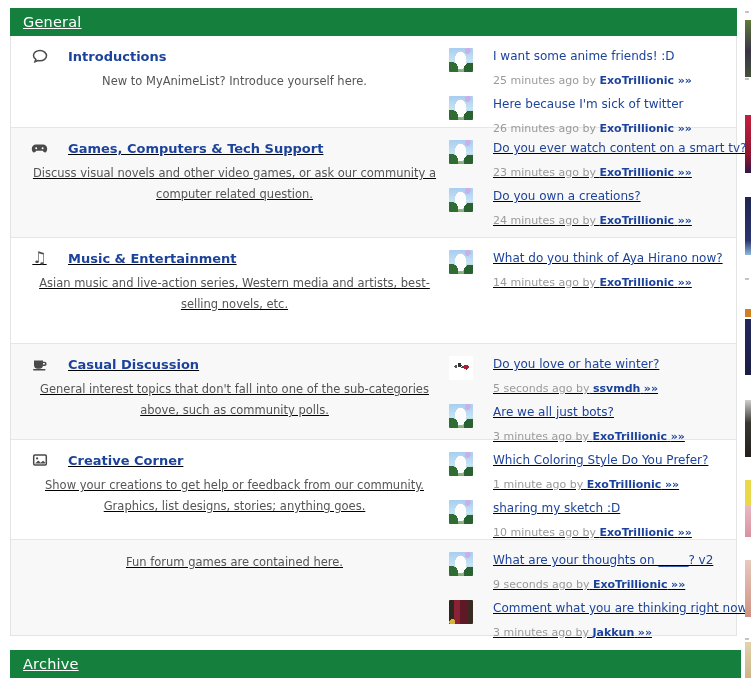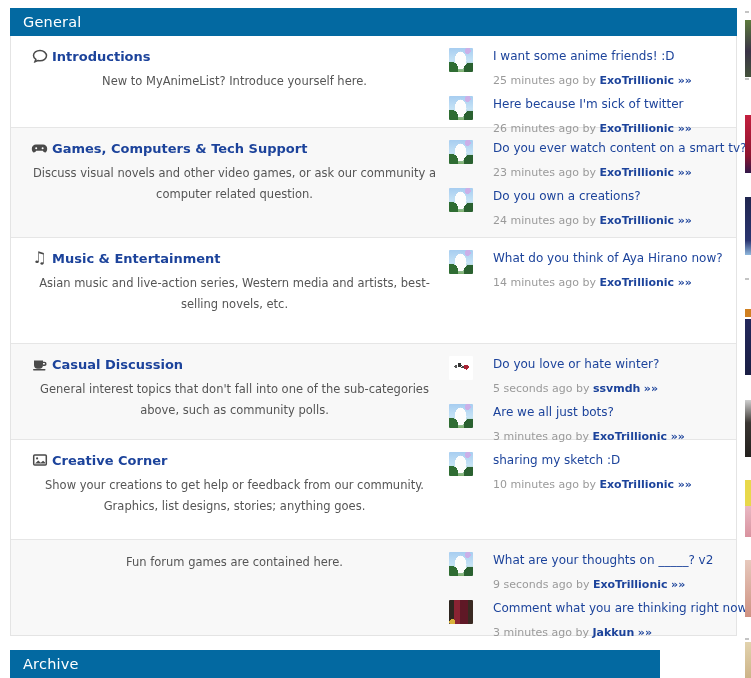--- a/index.html
+++ b/index.html
@@ -1,27 +1,27 @@
 <!DOCTYPE html>
 <html><head>
 <meta charset="utf-8">
 <style>
   html,body{margin:0;padding:0;background:#fff;}
   .page{position:relative;width:751px;height:678px;background:#fff;overflow:hidden;
         font-family:"DejaVu Sans","Liberation Sans",sans-serif;}
   .panel{position:absolute;left:10px;top:8px;width:727px;}
-  .bar{height:28px;background:#0369a1;color:#fff;display:flex;align-items:center;
-       padding-left:13px;font-size:14.5px;letter-spacing:.2px;box-sizing:border-box;}
+  .bar{height:28px;background:#15803d;color:#fff;display:flex;align-items:center;
+       padding-left:13px;font-size:14.5px;letter-spacing:.2px;box-sizing:border-box;text-decoration:underline;}
   .board{border:1px solid #e4e4e4;border-top:none;box-sizing:border-box;background:#fff;}
   .row{display:flex;box-sizing:border-box;padding:12px 8px 0 20px;}
-  .row + .row{border-top:1px solid #e6e6e6;}
+  .row + .row{border-top:1px solid #e6e6e6;text-decoration:underline;}
   .row.alt{background:#f8f8f8;}
   .r0{height:91px}.r1{height:110px}.r2{height:106px}.r3{height:96px}.r4{height:100px}.r5{height:96px}
   .cat{width:407px;flex:0 0 407px;}
-  .cat-title-line{display:flex;align-items:center;gap:4px;margin-bottom:7px;}
+  .cat-title-line{display:flex;align-items:center;gap:20px;margin-bottom:7px;}
   .icon{width:17px;height:16px;display:inline-flex;align-items:center;justify-content:center;color:#4a4a4a;}
   .icon svg{display:block;}
   .icon.note{font-size:16px;line-height:16px;color:#4a4a4a;}
   .cat-title{font-size:13px;font-weight:bold;color:#1c439b;text-decoration:none;cursor:pointer;}
   .cat-desc{font-size:11.5px;color:#555;line-height:21px;text-align:center;}
   .topics{flex:1;padding-left:11px;}
   .topic{display:flex;height:35px;margin-bottom:13px;}
   .avatar{width:24px;height:24px;flex:0 0 24px;border-radius:1px;cursor:pointer;}
   .avatar[data-avatar="cat"]{background:
      radial-gradient(circle at 78% 12%, #cbb0e8 0 3px, rgba(0,0,0,0) 3px),
@@ -36,21 +36,21 @@
      radial-gradient(circle at 72% 46%, #a23 0 2.5px, rgba(0,0,0,0) 2.5px),
      #fff;}
   .avatar[data-avatar="bottle"]{background:
      radial-gradient(circle at 14% 92%, #d9b23a 0 3px, rgba(0,0,0,0) 3px),
      linear-gradient(90deg,#2e2620 0 22%, #8a2333 22% 45%, #5f1826 45% 78%, #3a2a22 78%);}
   .topic-text{padding-left:20px;padding-top:1px;}
   .topic-title{display:block;font-size:12px;color:#1c439b;text-decoration:none;cursor:pointer;white-space:nowrap;}
   .topic-meta{font-size:11px;color:#9a9a9a;margin-top:11px;white-space:nowrap;}
   .topic-meta .user{color:#1c439b;font-weight:bold;text-decoration:none;cursor:pointer;}
   .topic-meta .arrows{color:#1c439b;font-weight:bold;text-decoration:none;cursor:pointer;}
-  .archive-bar{position:absolute;left:10px;top:650px;width:650px;}
+  .archive-bar{position:absolute;left:10px;top:650px;width:731px;}
   
   .sliver{position:absolute;left:744px;top:0;width:7px;height:678px;}
   .sliver div{position:absolute;left:1px;width:6px;}
   .sl-dash{height:2px!important;width:4px!important;background:#c4c4c4;}
   .f1{top:20px;height:57px;background:linear-gradient(180deg,#5d7a3c,#3a3347 55%,#44523a);}
   .f2{top:115px;height:58px;background:linear-gradient(180deg,#c41f3e,#8e1530 70%,#31184a);}
   .f3{top:197px;height:58px;background:linear-gradient(180deg,#20264f,#2a3470 75%,#8fb8dd);}
   .f4{top:309px;height:8px;background:#d08020;}
   .f5{top:319px;height:56px;background:linear-gradient(180deg,#23285c,#1a1e44);}
   .f6{top:400px;height:57px;background:linear-gradient(180deg,#cfcfcf,#3a3632 40%,#23201d);}
@@ -223,20 +223,31 @@
                 </svg>
             </span>
             <a class="cat-title">Creative Corner</a>
           </div>
           <div class="cat-desc">Show your creations to get help or feedback from our community. Graphics, list designs, stories; anything goes.</div>
         </div>
         <div class="topics">
           <div class="topic">
             <span class="avatar" data-avatar="cat"></span>
             <div class="topic-text">
+              <a class="topic-title">Which Coloring Style Do You Prefer?</a>
+              <div class="topic-meta">
+                <span>1 minute ago by</span>
+                <a class="user">ExoTrillionic</a>
+                <a class="arrows">»»</a>
+              </div>
+            </div>
+          </div>
+          <div class="topic">
+            <span class="avatar" data-avatar="cat"></span>
+            <div class="topic-text">
               <a class="topic-title">sharing my sketch :D</a>
               <div class="topic-meta">
                 <span>10 minutes ago by</span>
                 <a class="user">ExoTrillionic</a>
                 <a class="arrows">»»</a>
               </div>
             </div>
           </div>
         </div>
       </div>

